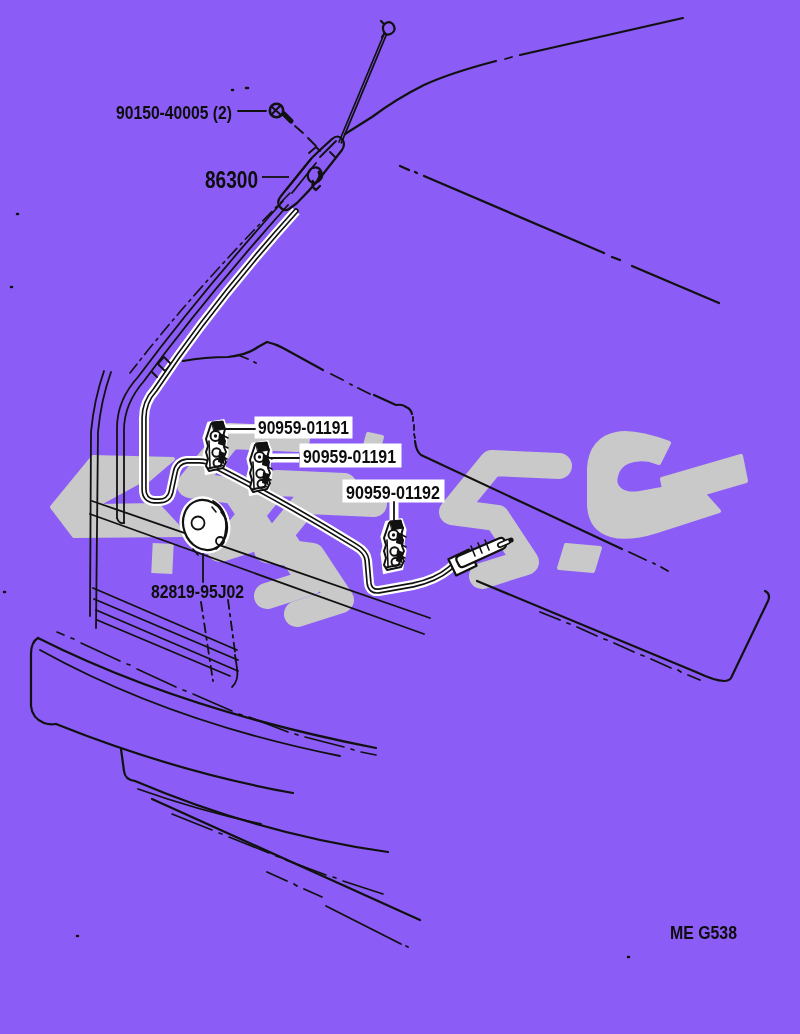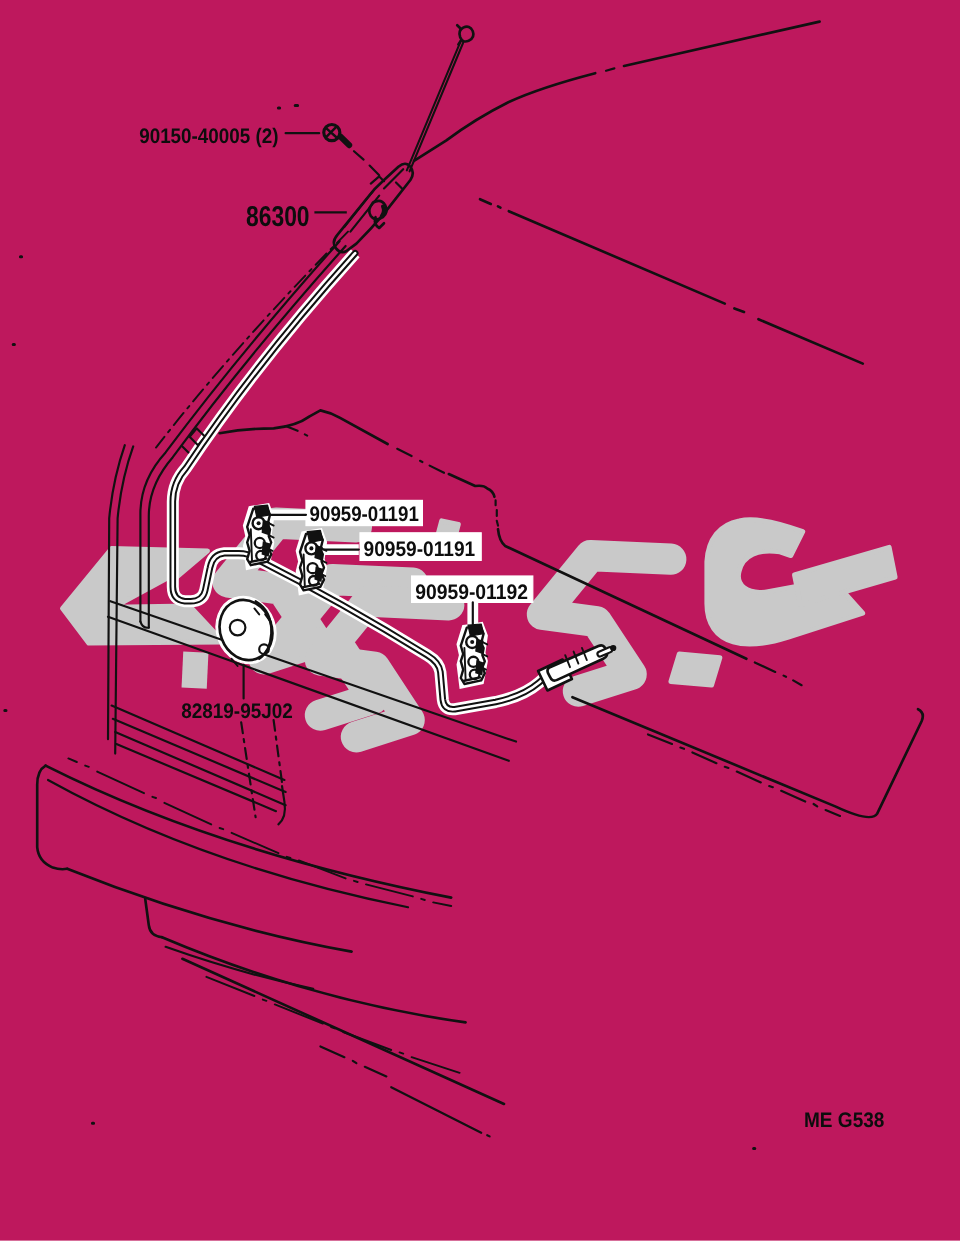--- a/index.html
+++ b/index.html
@@ -1,16 +1,16 @@
 <!DOCTYPE html>
 <html><head>
 <meta charset="utf-8">
 <style>
   html,body{margin:0;padding:0;background:#ffffff;}
-  .page{position:relative;width:800px;height:1034px;background:#be185d;overflow:hidden;}
+  .page{position:relative;width:800px;height:1034px;background:#8b5cf6;overflow:hidden;}
   svg{position:absolute;left:0;top:0;}
   text{font-family:"Liberation Sans", sans-serif;font-weight:bold;fill:#0d0d0d;}
 </style>
 </head>
 <body>
 <div class="page">
 <svg width="800" height="1034" viewBox="0 0 800 1034">
 
   <g id="wm" fill="#c9c9c9" stroke="#c9c9c9" stroke-width="4" stroke-linejoin="round">
 

